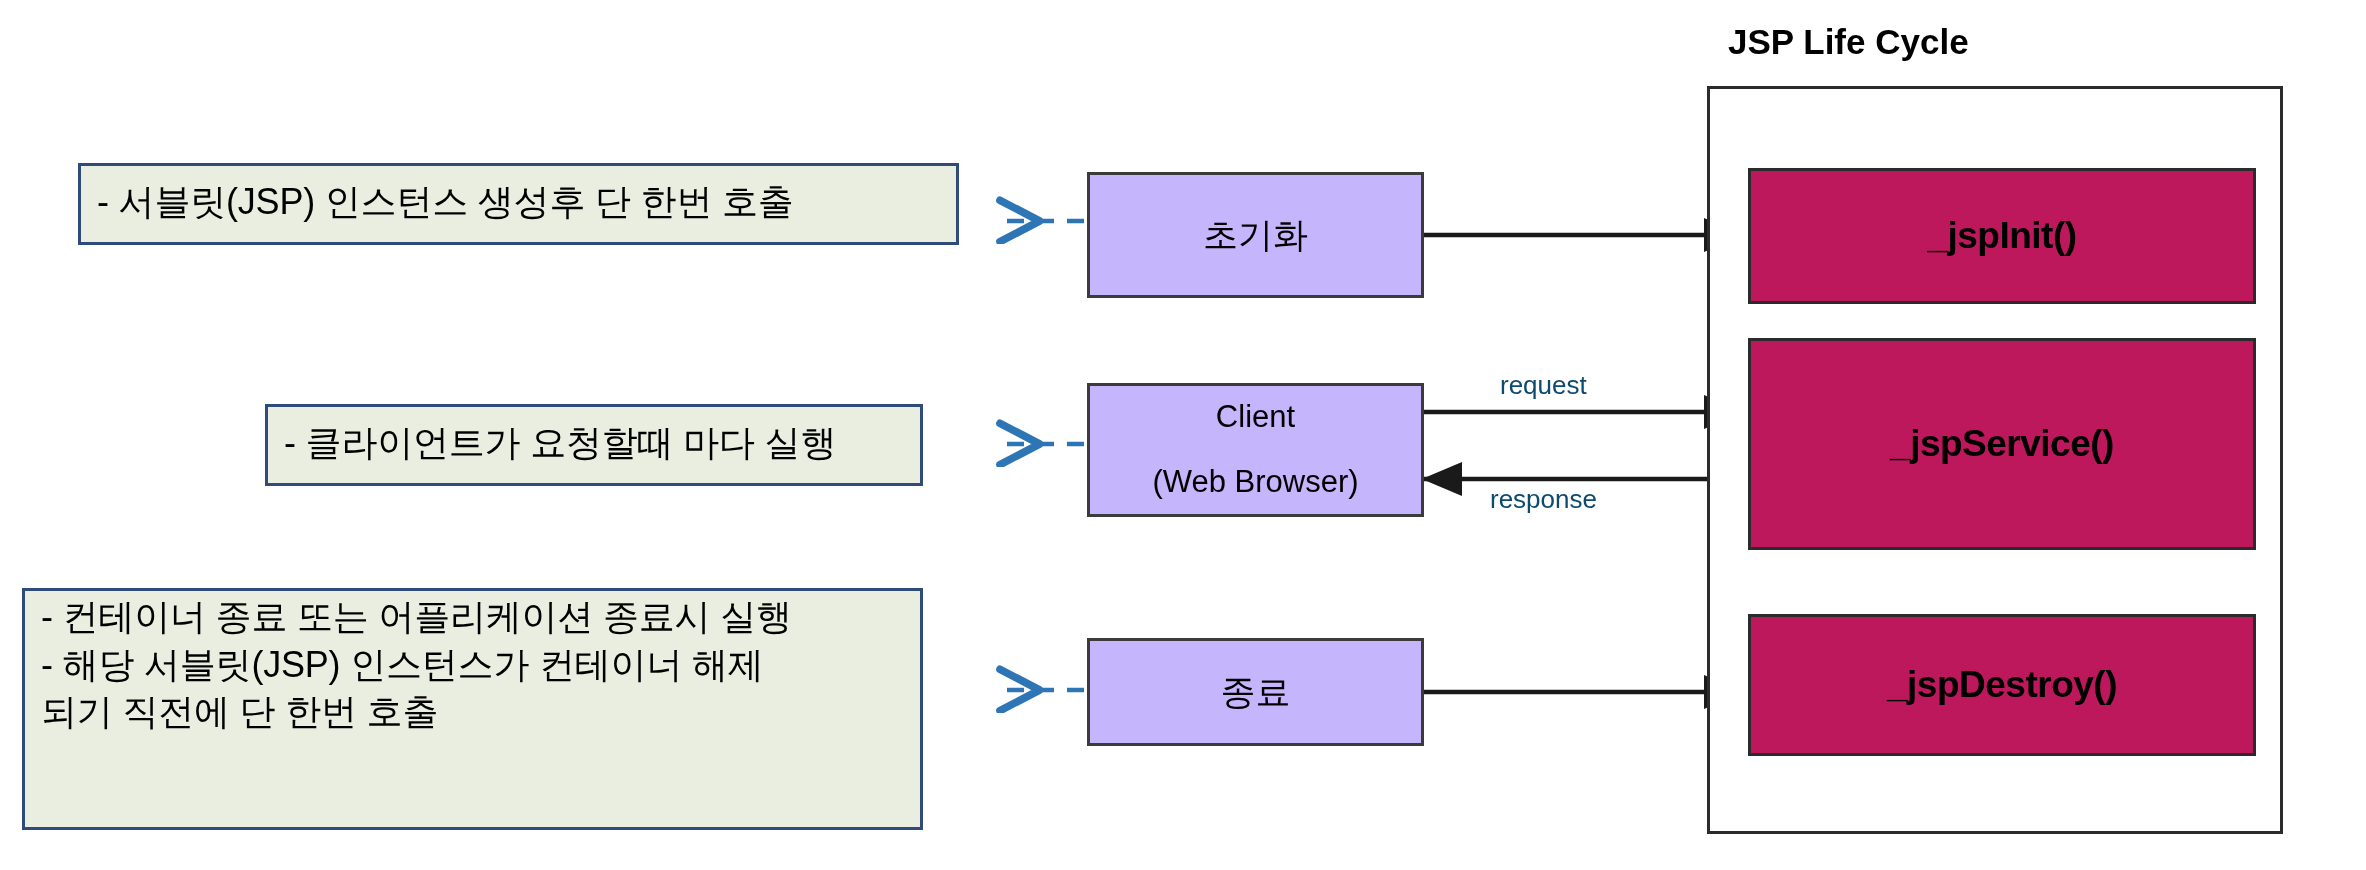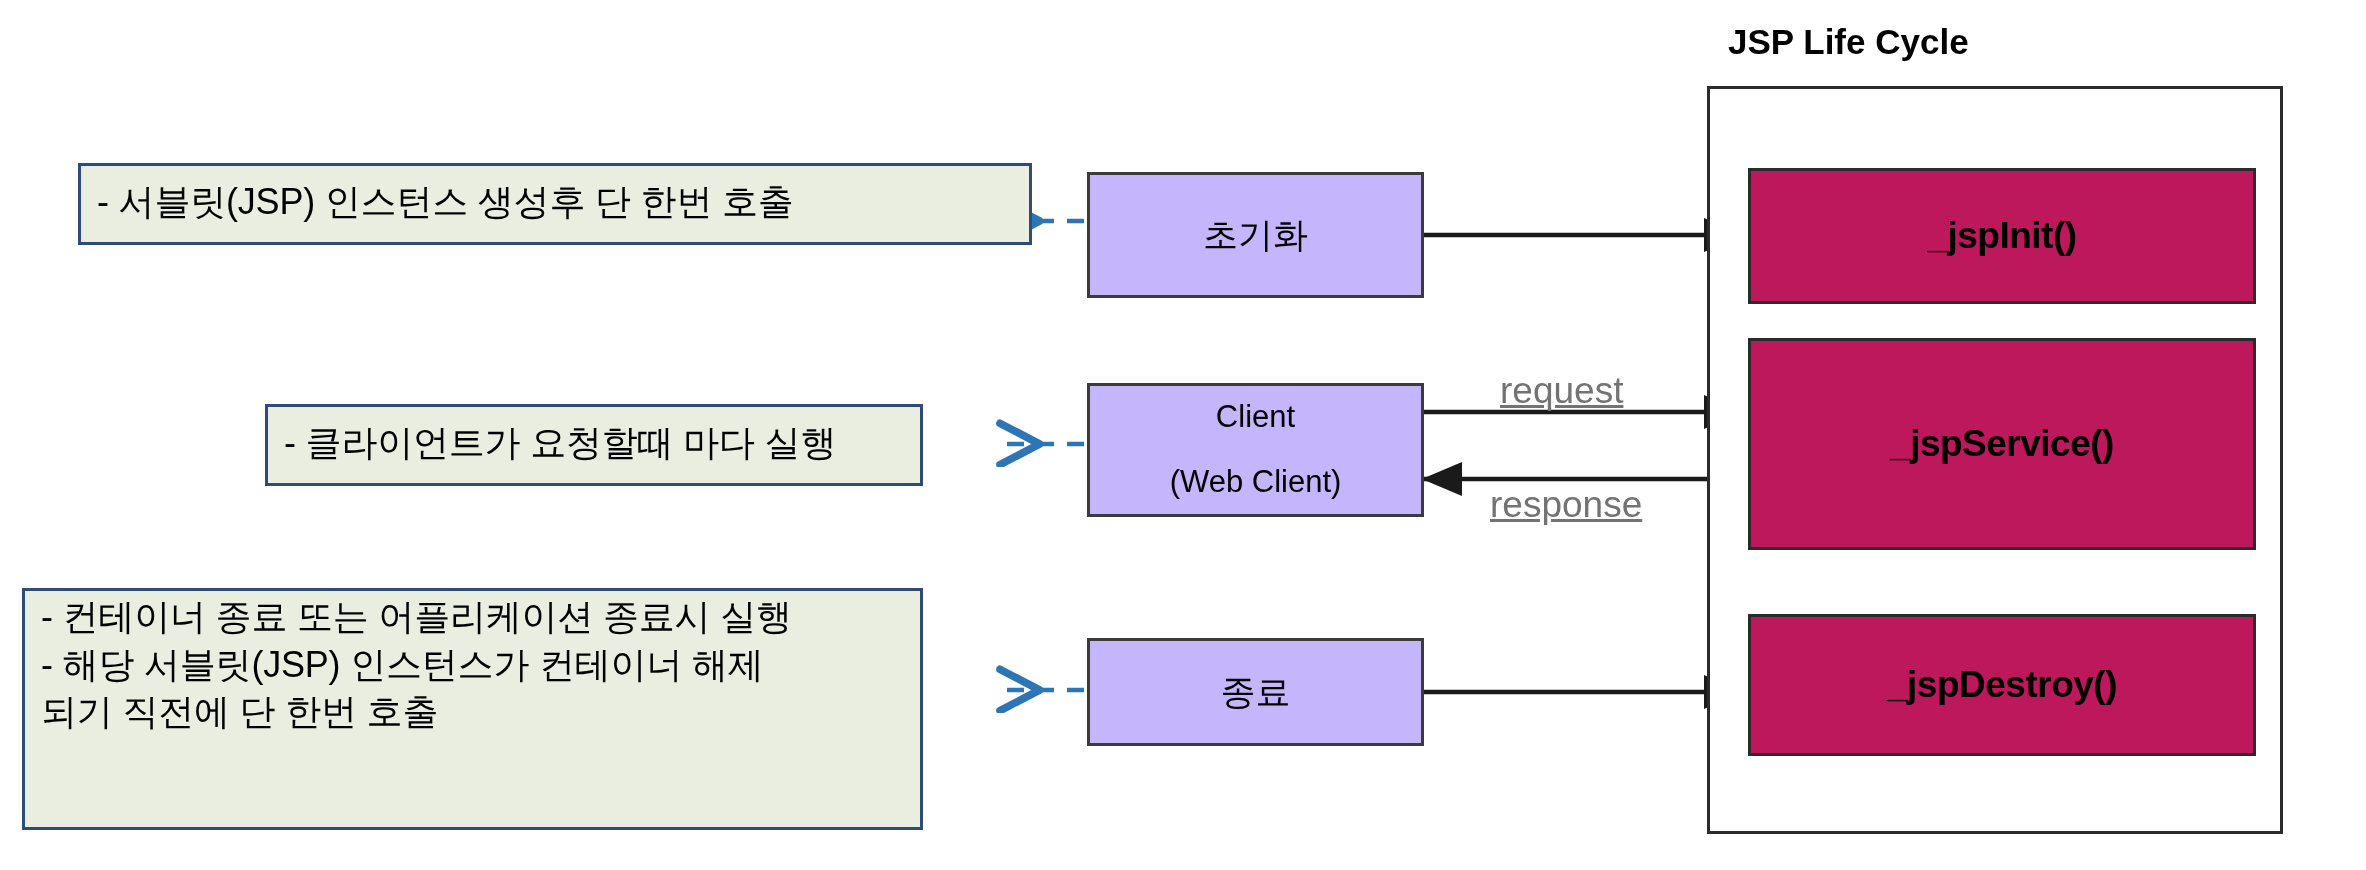--- a/index.html
+++ b/index.html
@@ -87,24 +87,23 @@
     font-size: 37px;
     font-weight: bold;
     white-space: nowrap;
     color: #000000;
     letter-spacing: -0.5px;
   }
 
   
   .edge-label {
     position: absolute;
-    font-size: 37px;
+    font-size: 26px;
     white-space: nowrap;
-    color: #737373;
-    text-decoration: underline;
+    color: #0c4a6e;
   }
 
   
   #arrow-layer {
     position: absolute;
     left: 0;
     top: 0;
     width: 2366px;
     height: 870px;
     pointer-events: none;
@@ -138,41 +137,41 @@
       <line x1="1421" y1="235" x2="1742" y2="235" stroke="#1a1a1a" stroke-width="4.5" marker-end="url(#solid-head)"></line>
 
       <line x1="1421" y1="412" x2="1742" y2="412" stroke="#1a1a1a" stroke-width="4.5" marker-end="url(#solid-head)"></line>
 
       <line x1="1742" y1="479" x2="1424" y2="479" stroke="#1a1a1a" stroke-width="4.5" marker-end="url(#solid-head-left)"></line>
 
       <line x1="1421" y1="692" x2="1742" y2="692" stroke="#1a1a1a" stroke-width="4.5" marker-end="url(#solid-head)"></line>
     </g>
   </svg>
 
-  <div class="note-box" style="left:78px; top:163px; width:954px; height:82px;">
+  <div class="note-box" style="left:78px; top:163px; width:881px; height:82px;">
     <div class="note-line">- 서블릿(JSP) 인스턴스 생성후 단 한번 호출</div>
   </div>
 
   <div class="note-box" style="left:265px; top:404px; width:658px; height:82px;">
     <div class="note-line">- 클라이언트가 요청할때 마다 실행</div>
   </div>
 
   <div class="note-box" style="left:22px; top:588px; width:901px; height:242px; justify-content:flex-start; padding-top:2px;">
     <div class="note-line">- 컨테이너 종료 또는 어플리케이션 종료시 실행</div>
     <div class="note-line">- 해당 서블릿(JSP) 인스턴스가 컨테이너 해제</div>
     <div class="note-line"> 되기 직전에 단 한번 호출</div>
   </div>
 
   <div class="proc-box" style="left:1087px; top:172px; width:337px; height:126px;">
     <div class="proc-label">초기화</div>
   </div>
 
   <div class="proc-box" style="left:1087px; top:383px; width:337px; height:134px;gap:28px;">
     <div class="proc-label small">Client</div>
-    <div class="proc-label small">(Web Client)</div>
+    <div class="proc-label small">(Web Browser)</div>
   </div>
 
   <div class="proc-box" style="left:1087px; top:638px; width:337px; height:108px;">
     <div class="proc-label">종료</div>
   </div>
 
   <div class="edge-label" style="left:1500px; top:370px;">request</div>
   <div class="edge-label" style="left:1490px; top:484px;">response</div>
 
   <div id="lifecycle-title" style="left:1728px; top:22px;">JSP Life Cycle</div>

